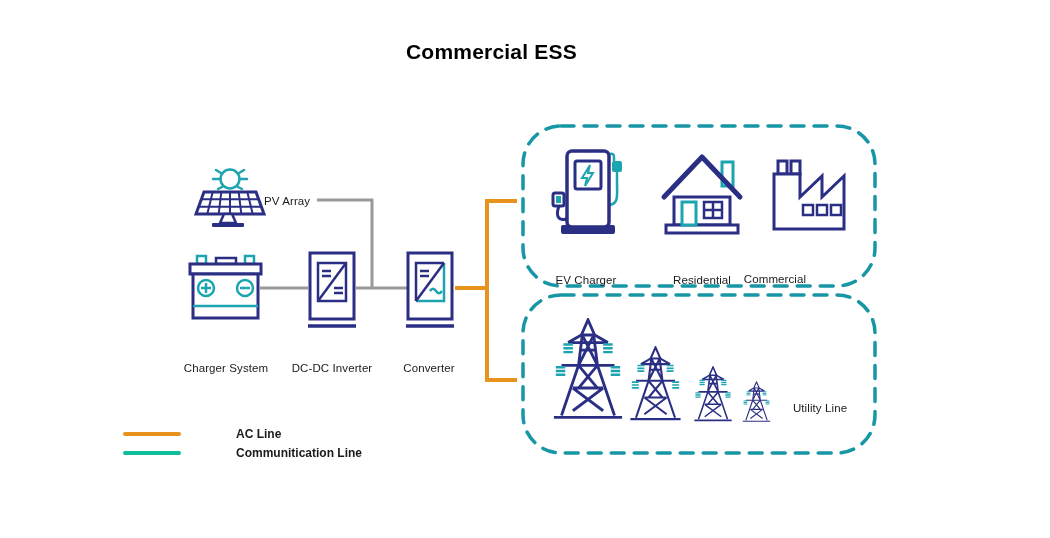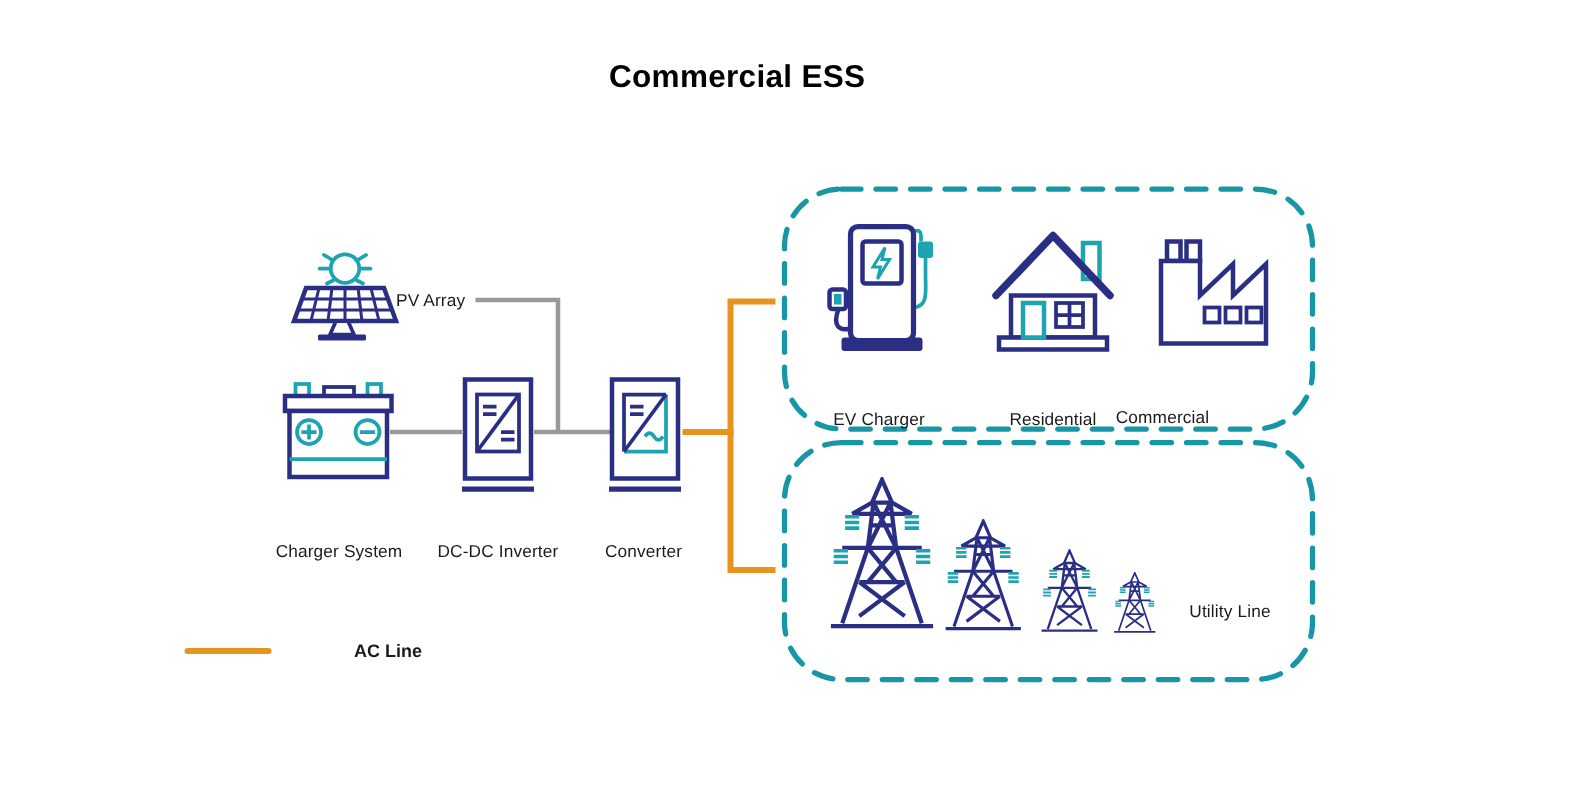--- a/index.html
+++ b/index.html
@@ -172,15 +172,19 @@
   <div class="lbl c" style="left:516px;top:246px">EV Charger</div>
   <div class="lbl c" style="left:632px;top:246px">Residential</div>
   <div class="lbl c" style="left:705px;top:245px">Commercial</div>
   <div class="lbl c" style="left:750px;top:374px">Utility Line</div>
 
   <div class="legend">
     <div class="legend-row">
       <span class="swatch" style="background: rgb(232, 147, 29);"></span>
       <span class="legend-label">AC Line</span>
     </div>
+    <div class="legend-row">
+      <span class="swatch" style="background: rgb(14, 190, 154);"></span>
+      <span class="legend-label">Communitication Line</span>
+    </div>
   </div>
 
 </div>
 
 </body></html>

